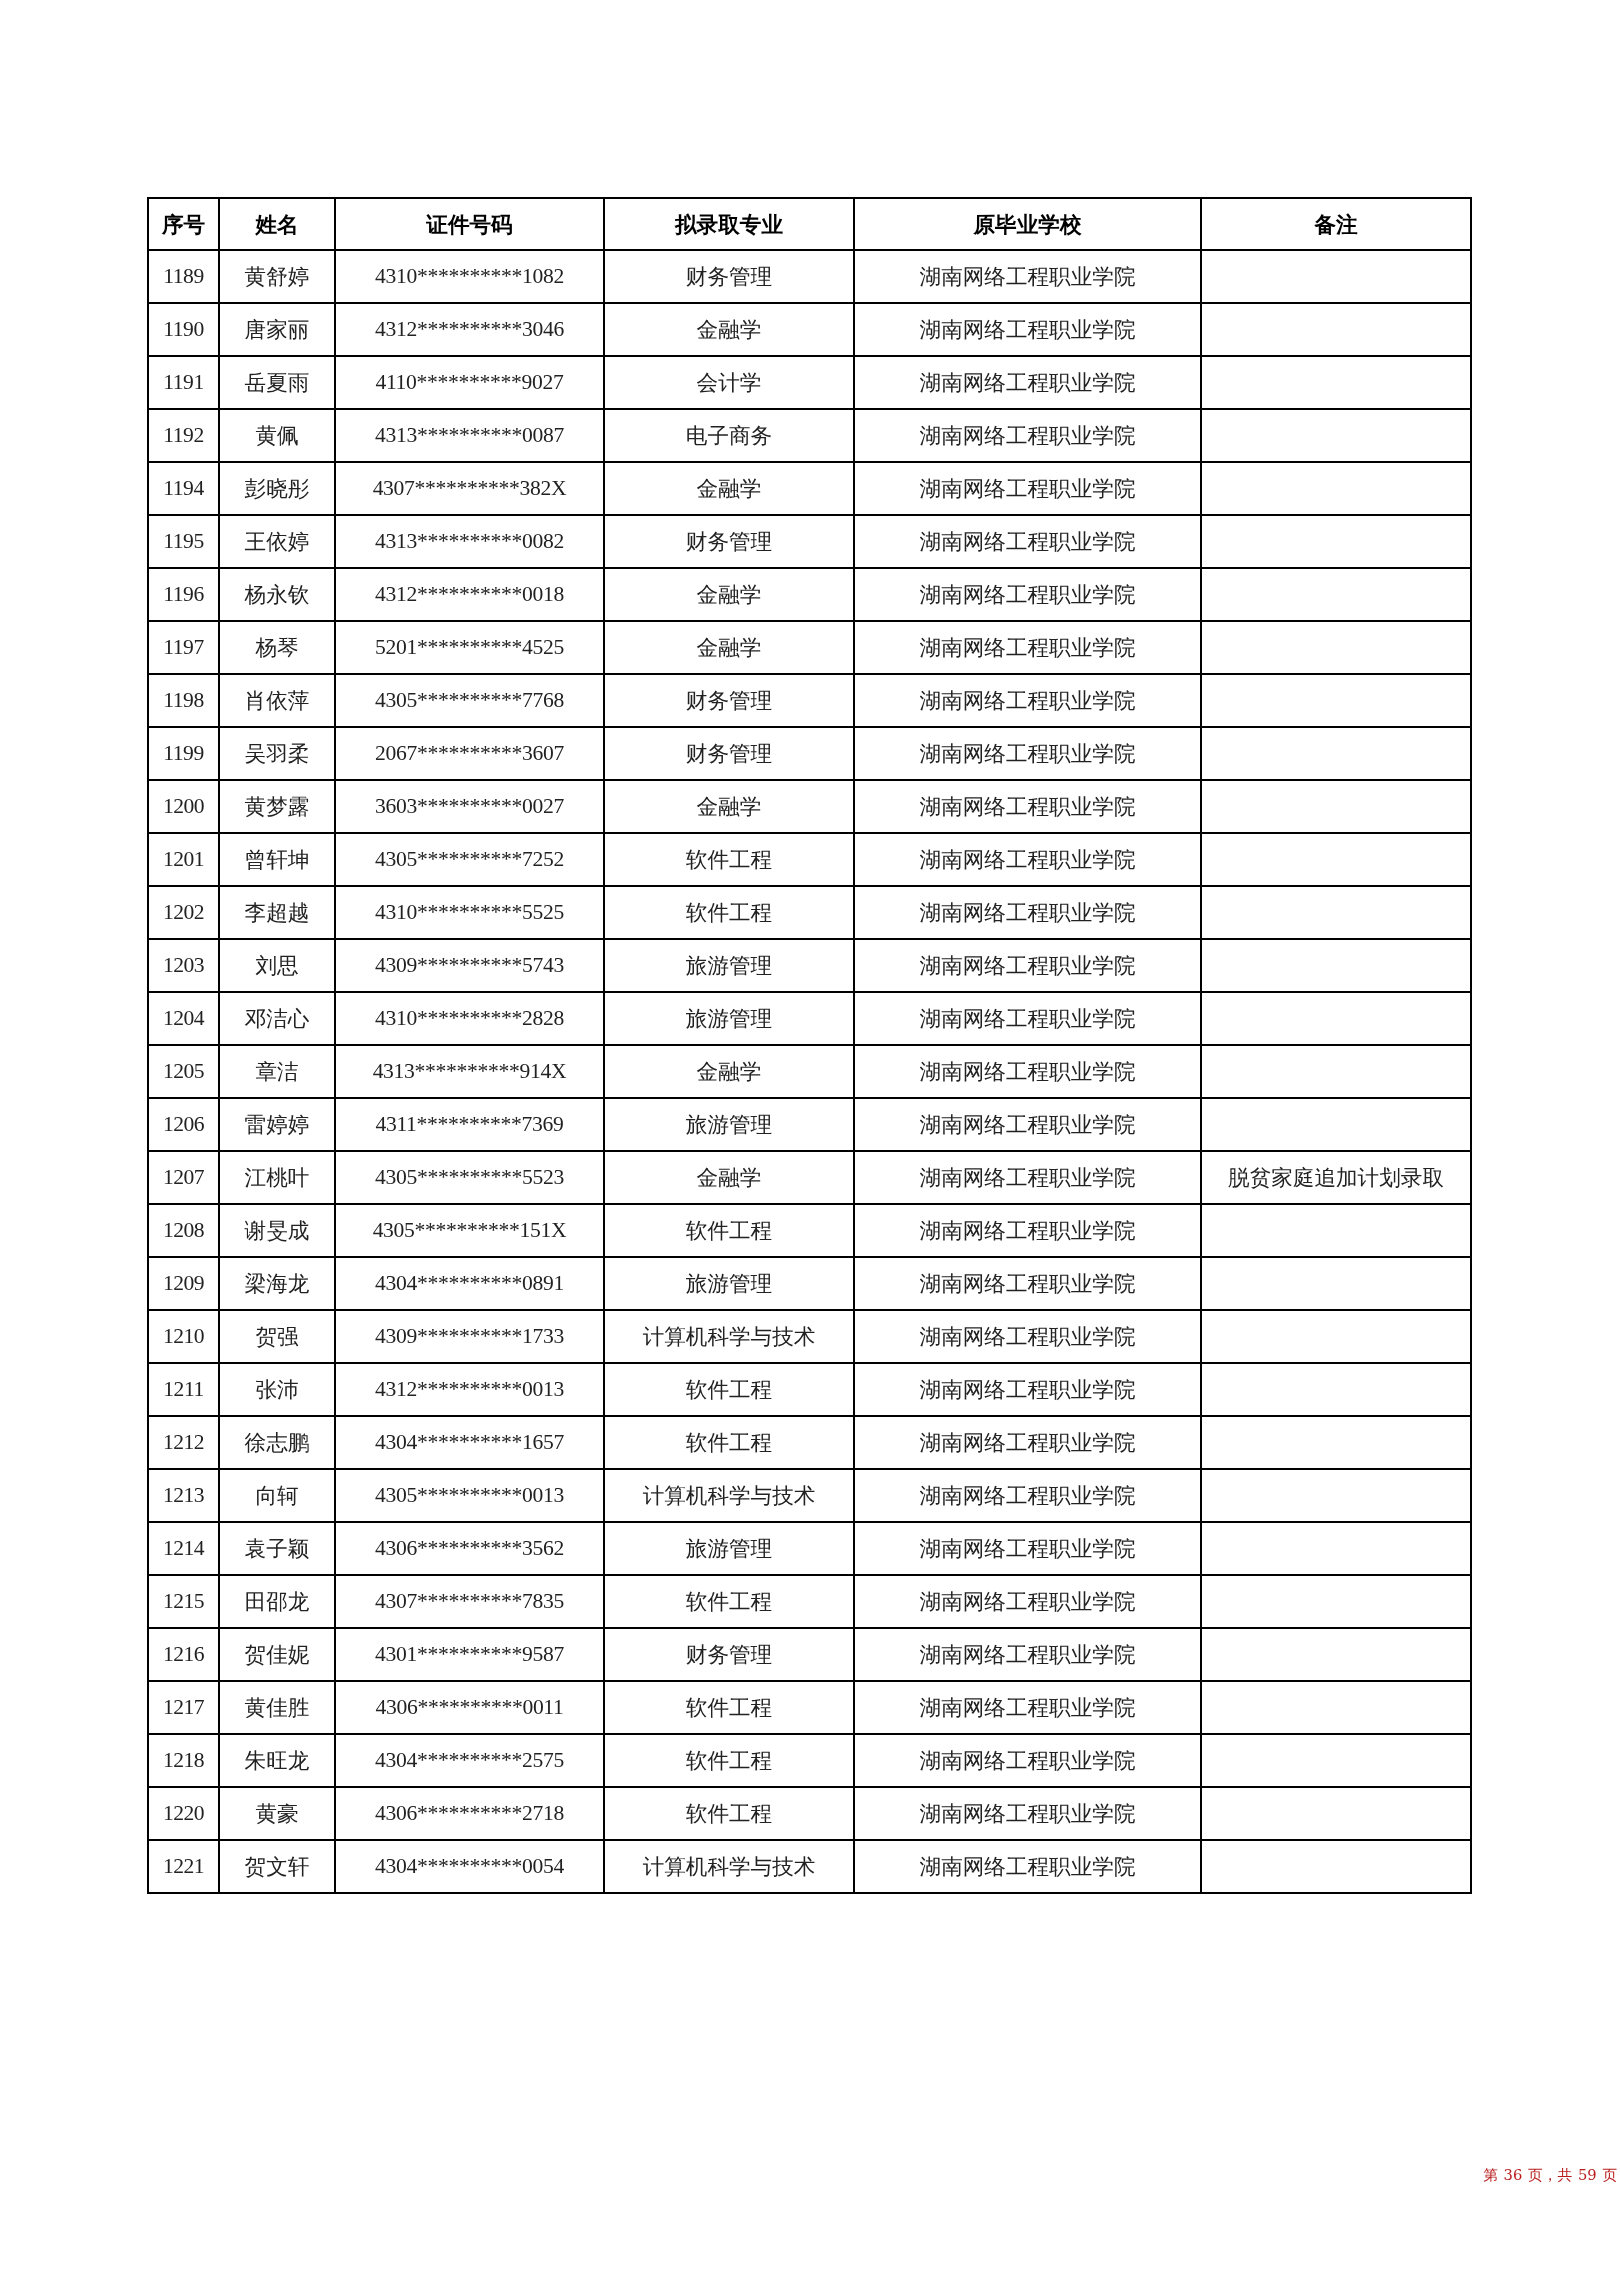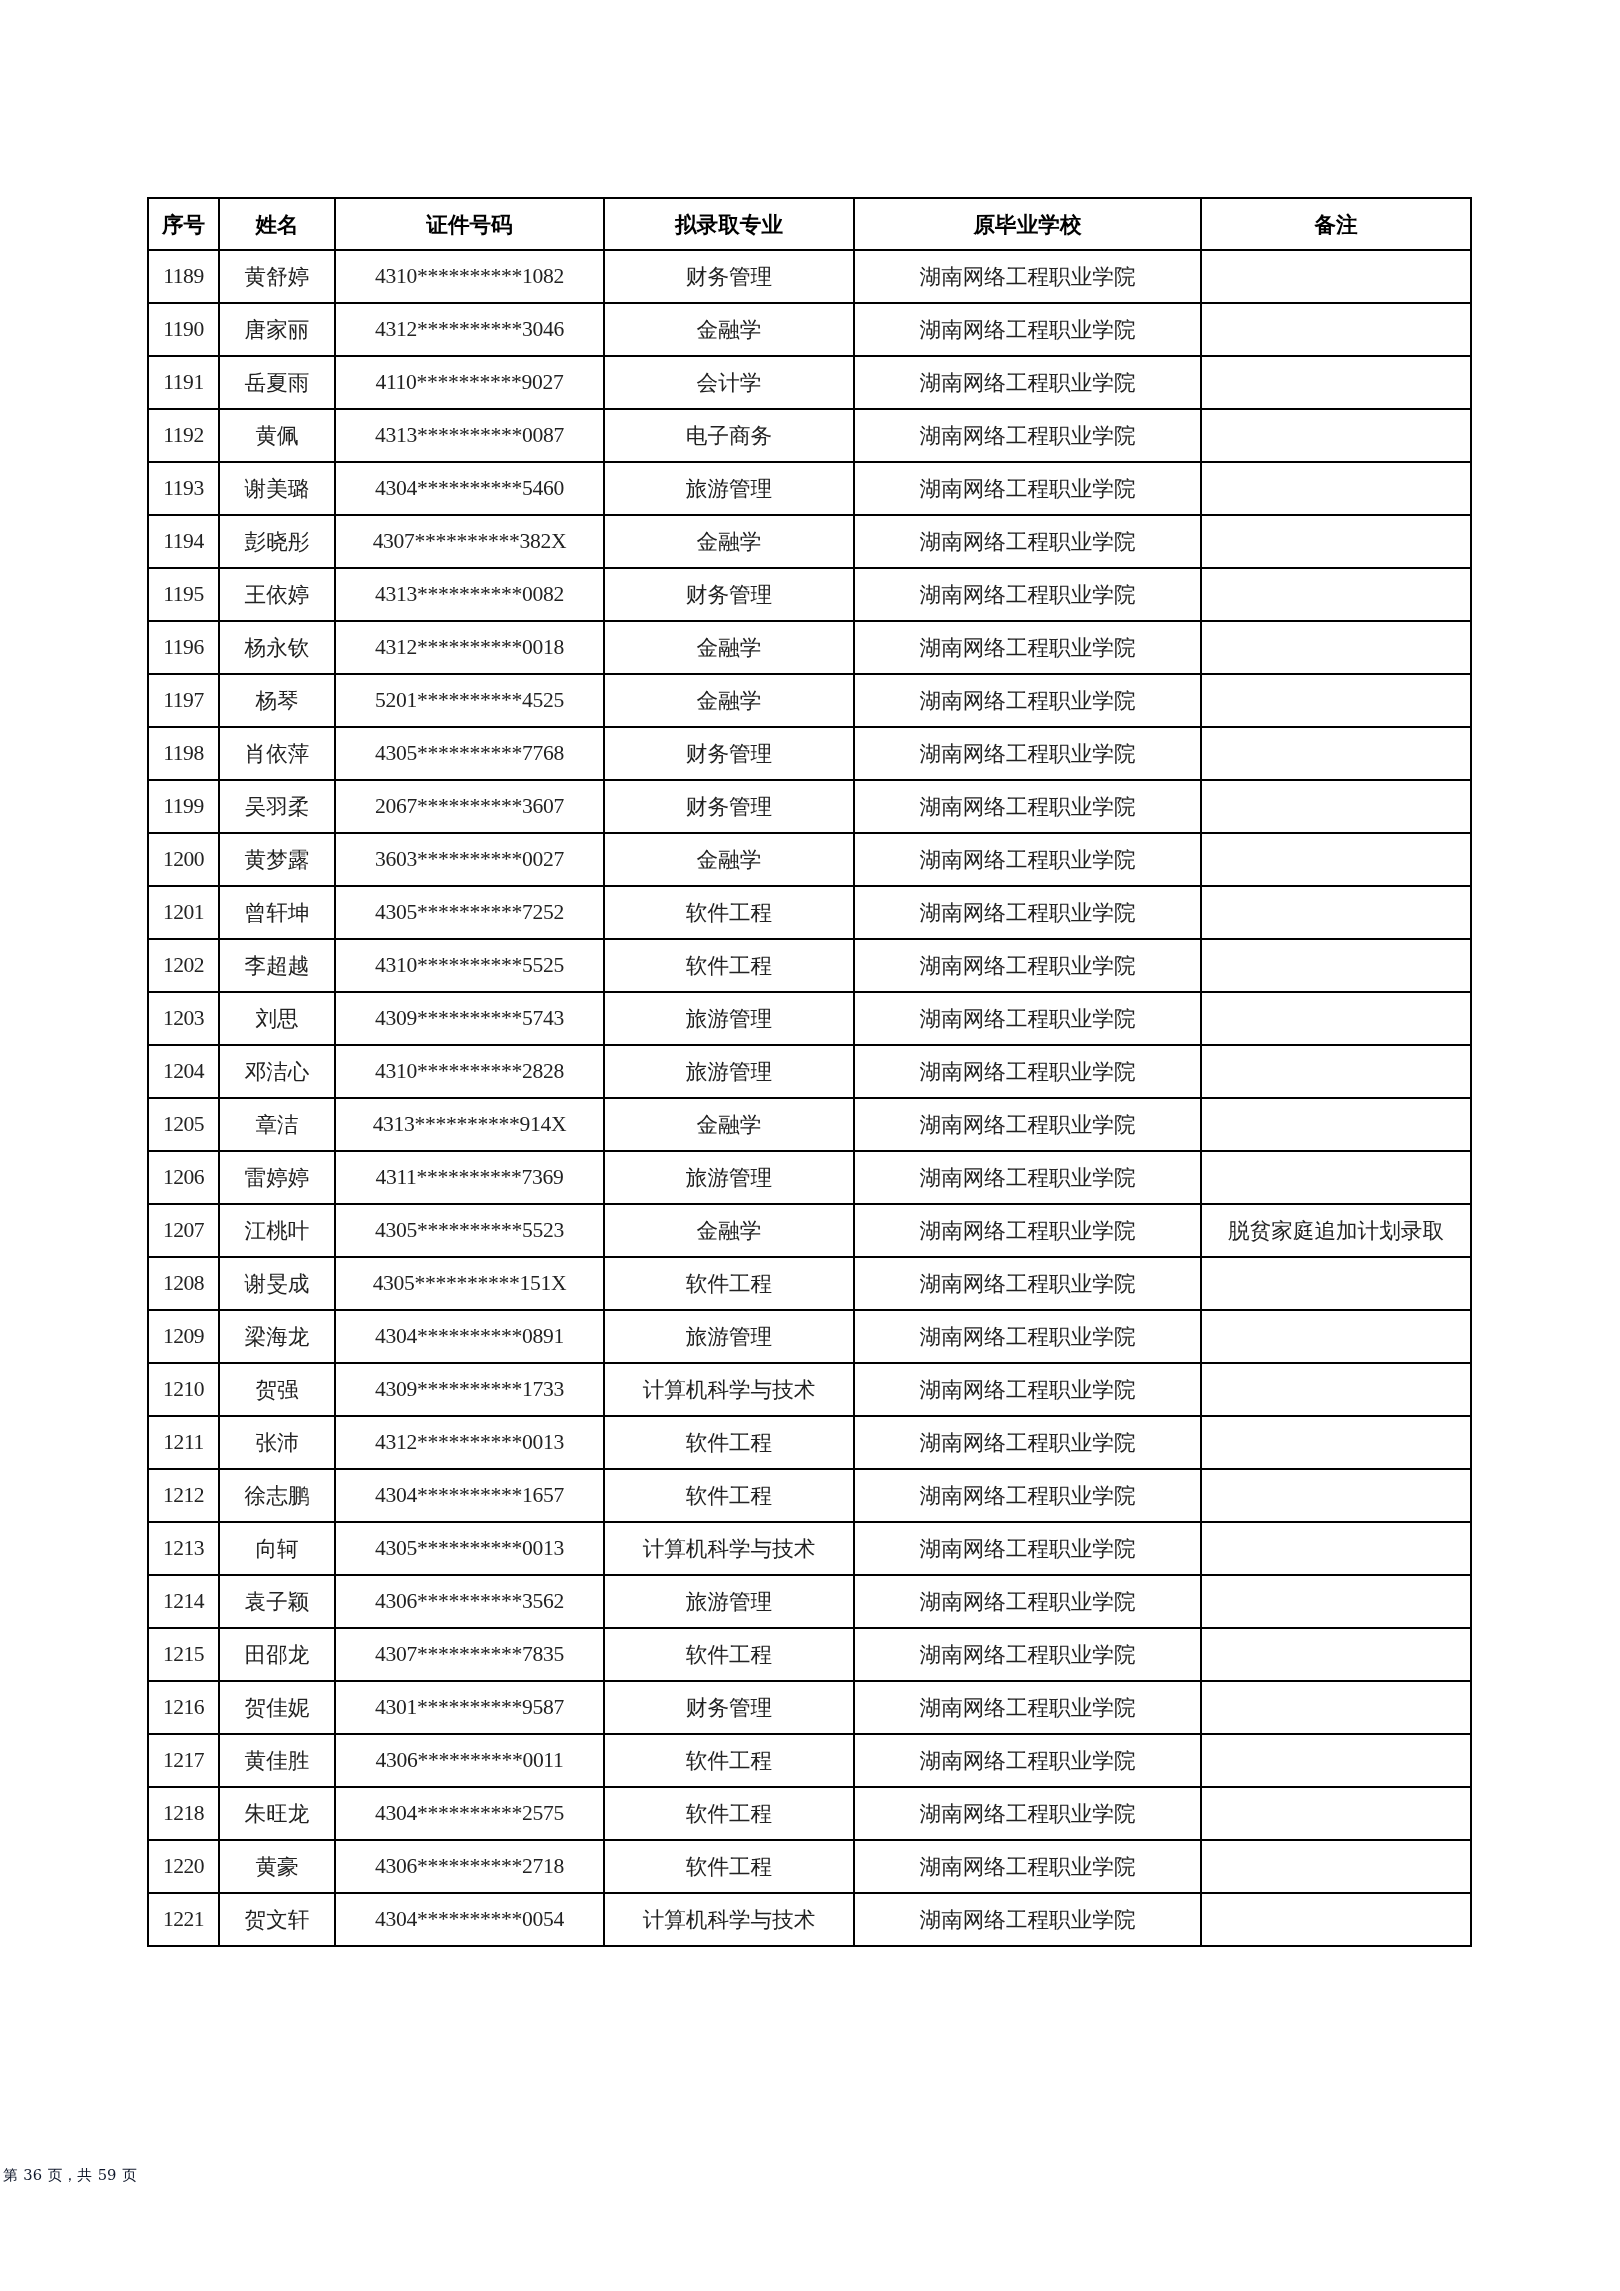--- a/index.html
+++ b/index.html
@@ -8,22 +8,22 @@
   .page { position: absolute; left: 0; top: 0; width: 1620px; height: 1660px; background: #fff; }
   table.roster { position: absolute; left: 147px; top: 197px; width: 1321px;
                  border-collapse: collapse; table-layout: fixed; }
   table.roster th, table.roster td { border: 2.5px solid #000; text-align: center;
                  vertical-align: middle; padding: 0; white-space: nowrap; overflow: hidden; }
   table.roster th { height: 50px; font-family: "DejaVu Sans", "Liberation Sans", sans-serif;
                  font-weight: bold; font-size: 21.6px; color: #000; }
   table.roster td { height: 51px; font-size: 21.6px; color: #222; }
   td.num { font-family: "Liberation Serif", "DejaVu Serif", serif; font-size: 22.5px; letter-spacing: -0.5px; margin-left: 28px; }
   td.idno { font-family: "Liberation Serif", "DejaVu Serif", serif; font-size: 22.5px; letter-spacing: -0.3px; }
-  .footer { position: absolute; left: 0; width: 1620px; top: 2166px; text-align: left;
-            font-family: "DejaVu Serif", "Liberation Serif", serif; font-size: 14.7px; color: #0f172a; }
+  .footer { position: absolute; left: 0; width: 1620px; top: 2166px; text-align: right;
+            font-family: "DejaVu Serif", "Liberation Serif", serif; font-size: 14.7px; color: #b91c1c; }
   .footer span { margin: 0 2.9px; }
 </style>
 </head>
 <body>
 
 <div class="page">
   <table class="roster">
     <colgroup>
       <col style="width:71px">
       <col style="width:116px">
@@ -69,28 +69,20 @@
         </tr>
         <tr>
           <td class="num">1192</td>
           <td>黄佩</td>
           <td class="idno">4313**********0087</td>
           <td>电子商务</td>
           <td>湖南网络工程职业学院</td>
           <td></td>
         </tr>
         <tr>
-          <td class="num">1193</td>
-          <td>谢美璐</td>
-          <td class="idno">4304**********5460</td>
-          <td>旅游管理</td>
-          <td>湖南网络工程职业学院</td>
-          <td></td>
-        </tr>
-        <tr>
           <td class="num">1194</td>
           <td>彭晓彤</td>
           <td class="idno">4307**********382X</td>
           <td>金融学</td>
           <td>湖南网络工程职业学院</td>
           <td></td>
         </tr>
         <tr>
           <td class="num">1195</td>
           <td>王依婷</td>

